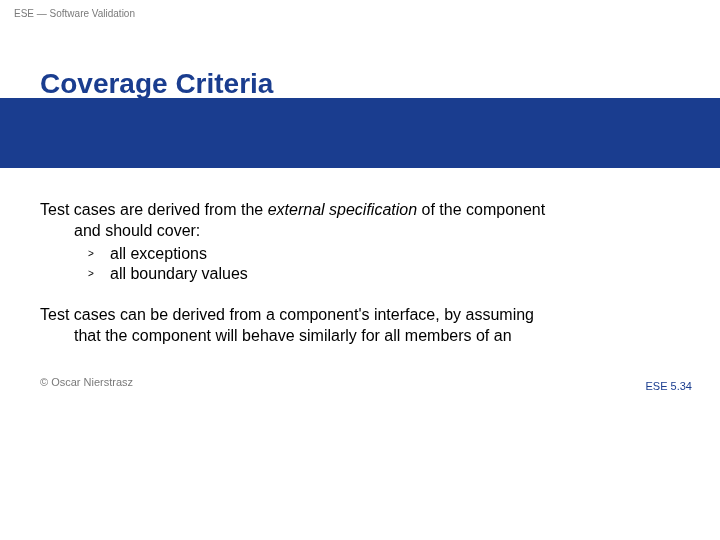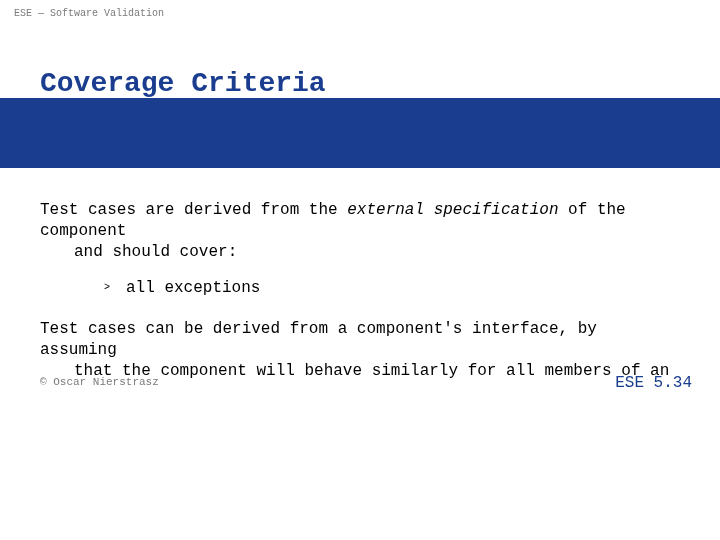--- a/index.html
+++ b/index.html
@@ -10,21 +10,20 @@
     background: #ffffff;
     font-family: Arial, Helvetica, sans-serif;
     color: #000;
     overflow: hidden;
   }
   .slide {
     position: relative;
     width: 720px;
     height: 412px;
     box-sizing: border-box;
-    font-family: Liberation Mono, monospace;
   }
   .header-label {
     position: absolute;
     top: 8px;
     left: 14px;
     font-size: 10px;
     color: #7a7a7a;
   }
   .title {
     position: absolute;
@@ -55,21 +54,21 @@
   .lead-line .em { font-style: italic; text-align: center; }
   .cont-line { padding-left: 34px; }
   .bullets {
     margin: 2px 0 0 0;
     padding: 0;
     list-style: none;
   }
   .bullets li {
     position: relative;
     padding-left: 70px;
-    margin: 16px;
+    margin: 0;
   }
   .bullets li::before {
     content: ">";
     position: absolute;
     left: 48px;
     top: 3px;
     font-size: 10px;
     color: #000;
   }
   .para2 { margin-top: 20px; }
@@ -77,21 +76,21 @@
     position: absolute;
     left: 40px;
     bottom: 24px;
     font-size: 11px;
     color: #7a7a7a;
   }
   .footer-right {
     position: absolute;
     right: 28px;
     bottom: 20px;
-    font-size: 16px;
+    font-size: 11px;
     color: #1a3d8f;
   }
 </style>
 </head>
 <body>
 
 <div class="slide">
 
   <div class="header-label">ESE — Software Validation</div>
 
@@ -100,20 +99,21 @@
   <div class="band"></div>
 
   <div class="body">
     <div class="lead-line">
       <span>Test cases are derived from the </span><span class="em">external specification</span><span> of the component</span>
     </div>
     <div class="cont-line">and should cover:</div>
 
     <ul class="bullets">
       <li>all exceptions</li>
+      <li>all boundary values</li>
     </ul>
 
     <div class="para2">
       <div>
         <span>Test cases can be derived from a component's </span><span class="em">interface</span><span>, by assuming</span>
       </div>
       <div class="cont-line">that the component will behave similarly for all members of an</div>
     </div>
   </div>
 

